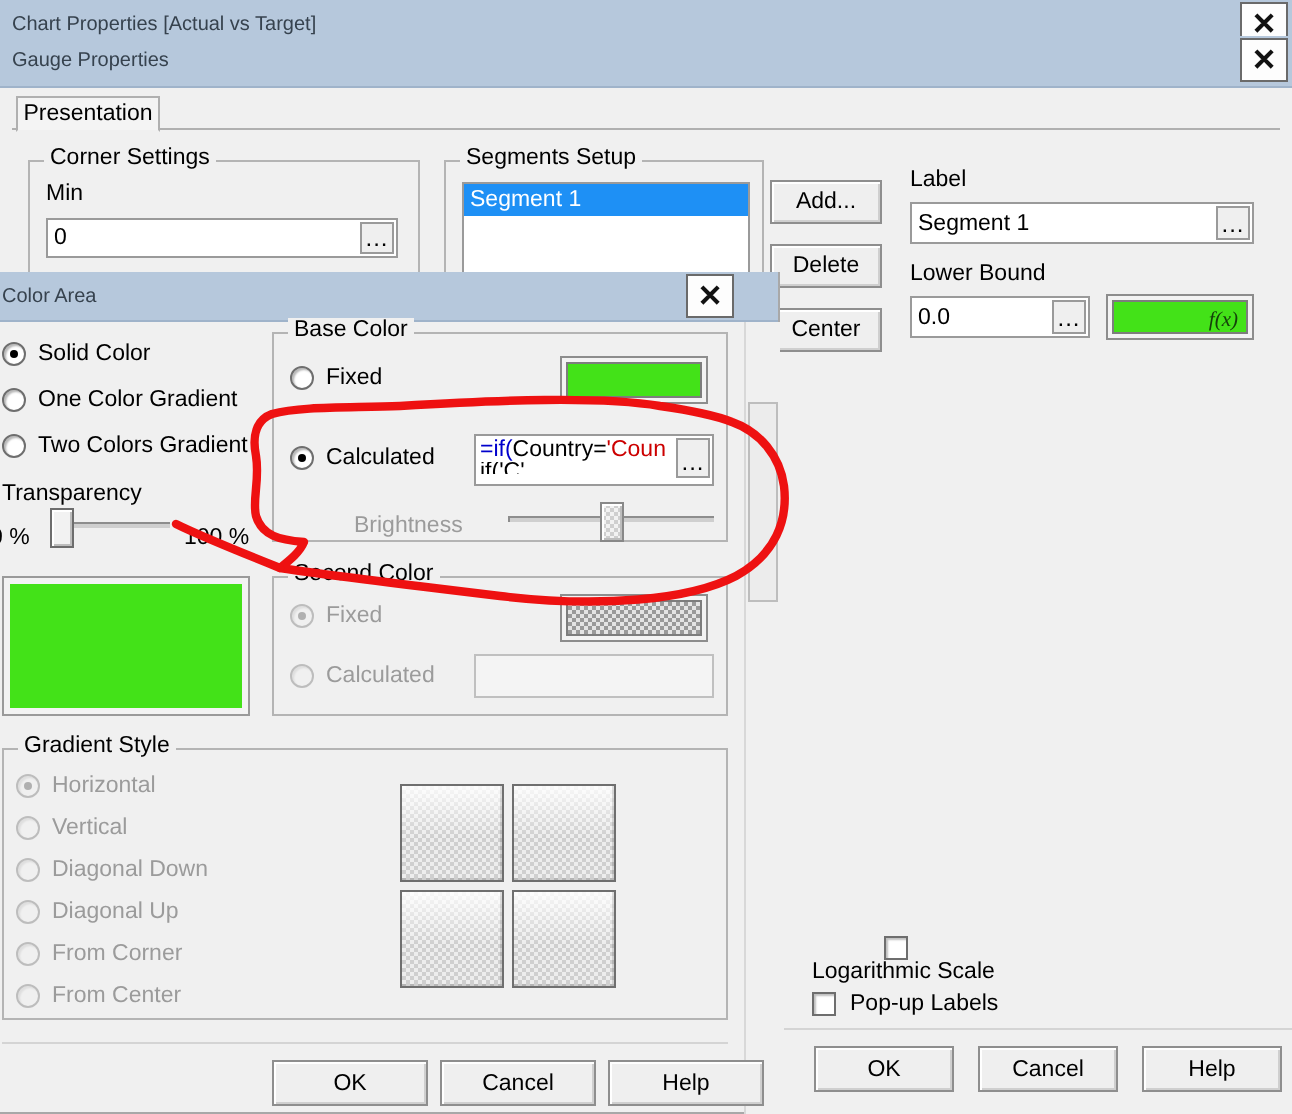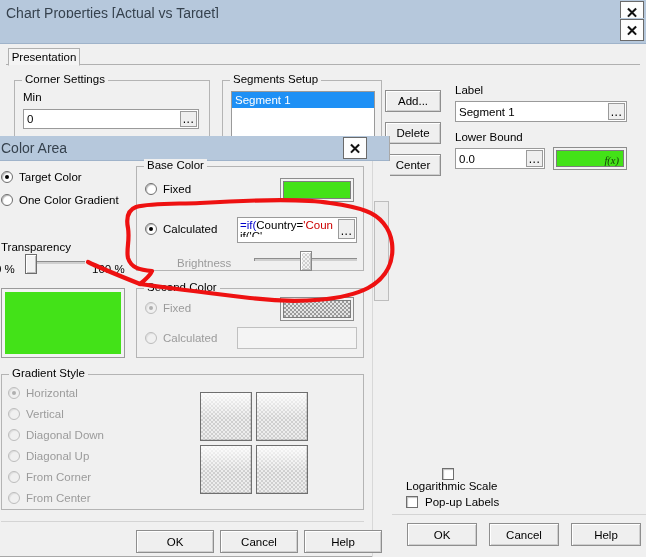--- a/index.html
+++ b/index.html
@@ -12,21 +12,21 @@
     -webkit-font-smoothing:none;
   }
 
   
   .titlebar{
     position:absolute; left:0; width:100%; height:26px;
     background:#b6c8dc; display:flex; align-items:center;
     border-bottom:1px solid #9fb3ca;
   }
   .titlebar .tb-text{
-    padding-left:6px; font-size:14px; color:#36424e; white-space:nowrap;
+    padding-left:6px; font-size:10px; color:#36424e; white-space:nowrap;
   }
   .tb-close{
     position:absolute; right:2px; top:1px; width:24px; height:22px;
     background:#fdfdfd; border:1px solid #6a6a6a;
     display:flex; align-items:center; justify-content:center;
     font-size:15px; font-weight:bold; line-height:1; color:#111; cursor:pointer;
   }
 
   .panel{ position:absolute; background:#f0f0f0; }
 
@@ -167,20 +167,21 @@
 </style>
 </head>
 <body>
 
 <div class="titlebar" style="top:0;">
   <span class="tb-text">Chart Properties [Actual vs Target]</span>
   <span class="tb-close">✕</span>
 </div>
 
 <div class="titlebar" style="top:18px;">
+  <span class="tb-text">Gauge Properties</span>
   <span class="tb-close">✕</span>
 </div>
 
 <div class="panel" style="left:0;top:44px;width:646px;height:513px;">
 
   <div class="tabstrip" style="left:6px;top:20px;width:634px;height:1px;"></div>
   <div class="tab" style="left:8px;top:4px;width:72px;height:18px;">
     <span>Presentation</span>
   </div>
 
@@ -255,25 +256,29 @@
     <span class="tb-text" style="padding-left:8px;">Color Area</span>
     <span class="tb-close" style="right:22px;">✕</span>
   </div>
 
   <div class="vscroll" style="left:379px;top:25px;width:18px;height:396px;">
     <div class="sthumb" style="top:40px;height:100px;"></div>
   </div>
 
   <div class="radio on" style="left:8px;top:35px;">
     <span class="rb"></span>
-    <span class="rlab">Target Color</span>
+    <span class="rlab">Solid Color</span>
   </div>
   <div class="radio" style="left:8px;top:58px;">
     <span class="rb"></span>
     <span class="rlab">One Color Gradient</span>
+  </div>
+  <div class="radio" style="left:8px;top:81px;">
+    <span class="rb"></span>
+    <span class="rlab">Two Colors Gradient</span>
   </div>
 
   <span class="lbl" style="left:8px;top:105px;">Transparency</span>
   <span class="lbl" style="left:2px;top:127px;">0 %</span>
   <div class="slider" style="left:32px;top:118px;width:60px;height:20px;">
     <div class="track"></div>
     <div class="thumb" style="left:0px;"></div>
   </div>
   <span class="lbl" style="left:99px;top:127px;">100 %</span>
 

